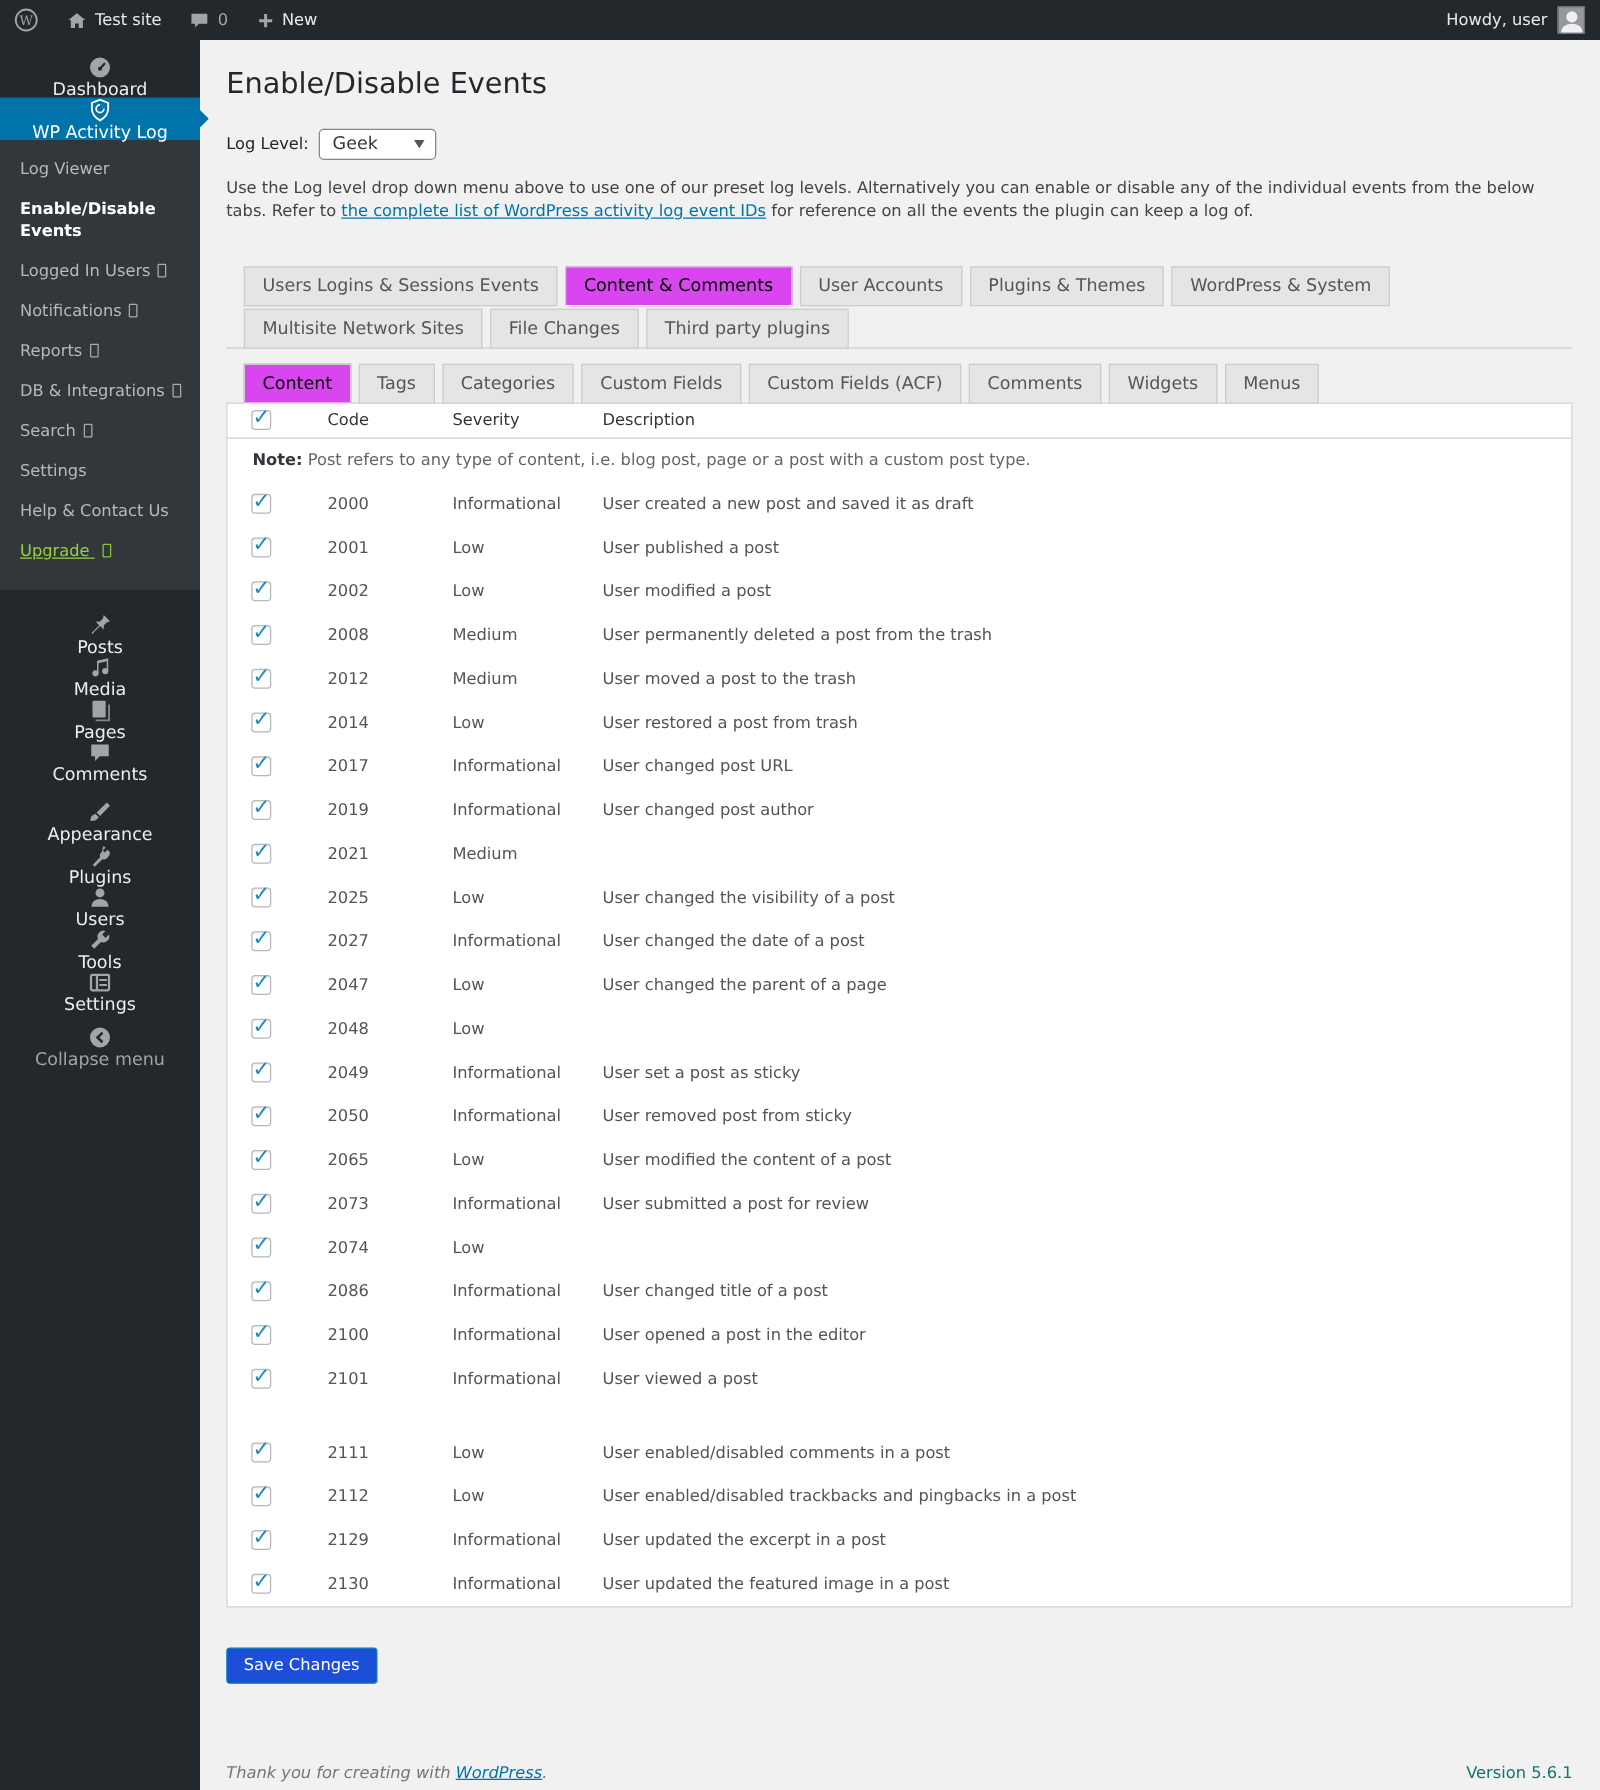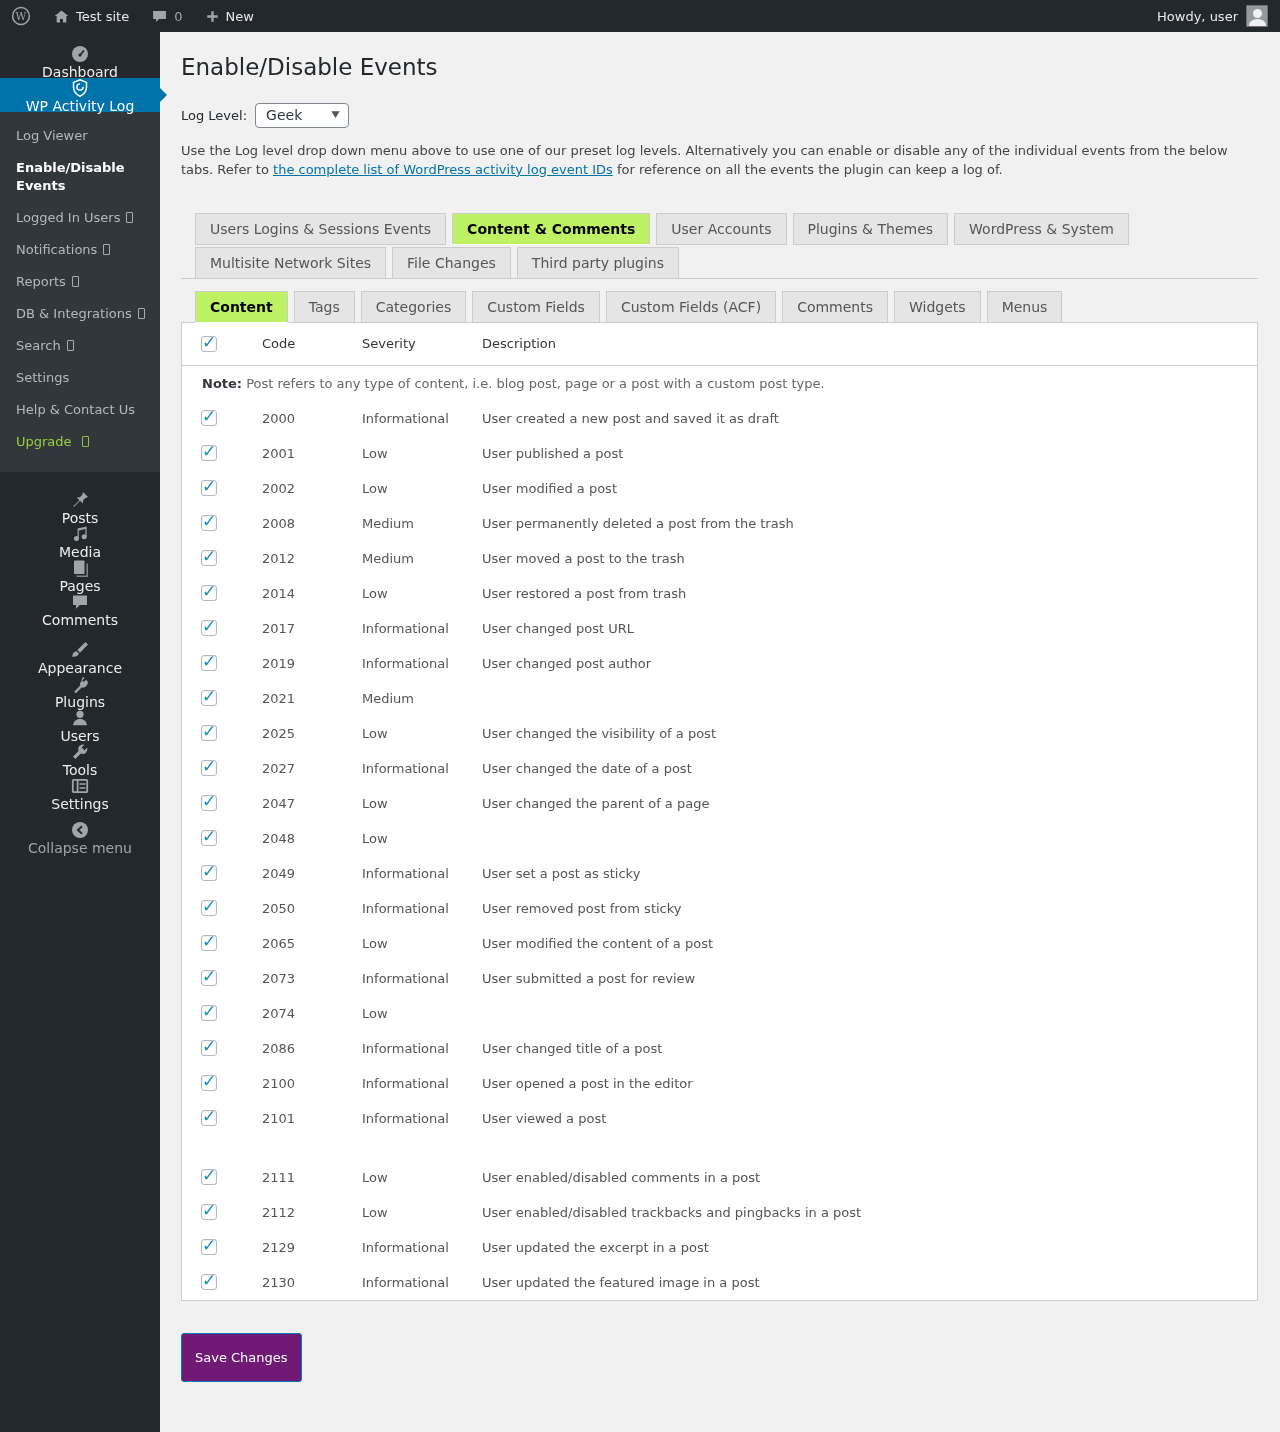--- a/index.html
+++ b/index.html
@@ -47,21 +47,21 @@
   .menu-item.active::after {
     content:''; position:absolute; right:-15px; top:50%; margin-top:-8px;
     border:8px solid transparent; border-left-color:#0073aa;
   }
   .menu-item.collapse { color:#a0a5aa; margin-top:10px; }
   .submenu { background:#32373c; padding:8px 0 14px; margin-bottom:18px; }
   .submenu-item {
     padding:7px 12px 7px 16px; color:#b4b9be; font-size:13px; line-height:18px; cursor:pointer;
   }
   .submenu-item.current { color:#fff; font-weight:bold; }
-  .submenu-item.upgrade { color:#96d23c; }
+  .submenu-item.upgrade { color:#96d23c;text-decoration:underline; }
   .tofu {
     display:inline-block; width:7px; height:11px; border:1px solid currentColor;
     border-radius:1px; margin-left:6px; vertical-align:-1px; opacity:.9;
   }
   .menu-gap { height:14px; }
 
   
   h1.page-title { font-size:23px; font-weight:400; color:#23282d; margin:21px 0 20px; line-height:1.3; }
   .loglevel-row { display:flex; align-items:center; gap:8px; margin:0 0 14px; }
   .loglevel-label { color:#23282d; }
@@ -74,47 +74,47 @@
   p.description { margin:0 0 30px; line-height:1.45; color:#444; max-width:1077px; }
   a.text-link { color:#0073aa; text-decoration:underline; cursor:pointer; }
 
   
   .nav-tabs { border-bottom:1px solid #ccc; padding-left:8px; line-height:1; }
   .nav-tab {
     display:inline-block; padding:8px 14px; margin:0 0 -1px 6px; font-size:14px;
     background:#e5e5e5; border:1px solid #ccc; color:#555; cursor:pointer; white-space:nowrap;
   }
   .nav-tabs .nav-tab { margin-top:3px; }
-  .nav-tab.active { background:#bef264; border-bottom-color:#fff; color:#000; font-weight:bold; }
+  .nav-tab.active { background:#d946ef; border-bottom-color:#fff; color:#000; font-weight:normal; }
   .sub-tabs { margin-top:12px; padding-left:8px; position:relative; z-index:2; line-height:1; }
   .sub-tabs .nav-tab { margin-bottom:-1px; }
   .sub-tabs .nav-tab.active { border-bottom:1px solid #fff; }
 
   
   .events-table { background:#fff; border:1px solid #ccd0d4; width:1077px; }
   .t-grid { display:grid; grid-template-columns:80px 100px 120px 1fr; align-items:center; }
-  .t-head { height:43px; border-bottom:1px solid #ccd0d4; color:#32373c; }
+  .t-head { height:28px; border-bottom:1px solid #ccd0d4; color:#32373c; }
   .note-row { padding:9px 12px 9px 20px; color:#666; line-height:17px; }
   .note-row b { color:#32373c; }
   .ev-row { height:35px; color:#555; }
   .ev-row.gap-before { margin-top:24px; }
   .cb {
     width:16px; height:16px; border:1px solid #b4b9be; border-radius:3px; background:#fff;
     margin-left:19px; position:relative; cursor:pointer;
     box-shadow: inset 0 1px 2px rgba(0,0,0,.08); display:inline-block;
   }
   .cb::after {
     content:'✓'; position:absolute; left:0px; top:-5px; color:#1e8cbe;
     font-size:17px; font-weight:bold;
   }
 
   
   .save-btn {
-    display:inline-block; margin-top:32px; background:#701a75; border:1px solid #007cba;
-    color:#fff; padding:16px 13px; border-radius:3px; font-size:13px; cursor:pointer;
+    display:inline-block; margin-top:32px; background:#1d4ed8; border:1px solid #007cba;
+    color:#fff; padding:6px 13px; border-radius:3px; font-size:13px; cursor:pointer;
     font-family:inherit;
   }
   .page-footer { display:flex; justify-content:space-between; margin-top:64px; color:#72777c; }
   .thanks { font-style:italic; }
   .thanks a { color:#0073aa; text-decoration:underline; font-style:italic; }
   .version { color:#0f766e;margin-left:16px; }
 </style>
 </head>
 <body>
 

